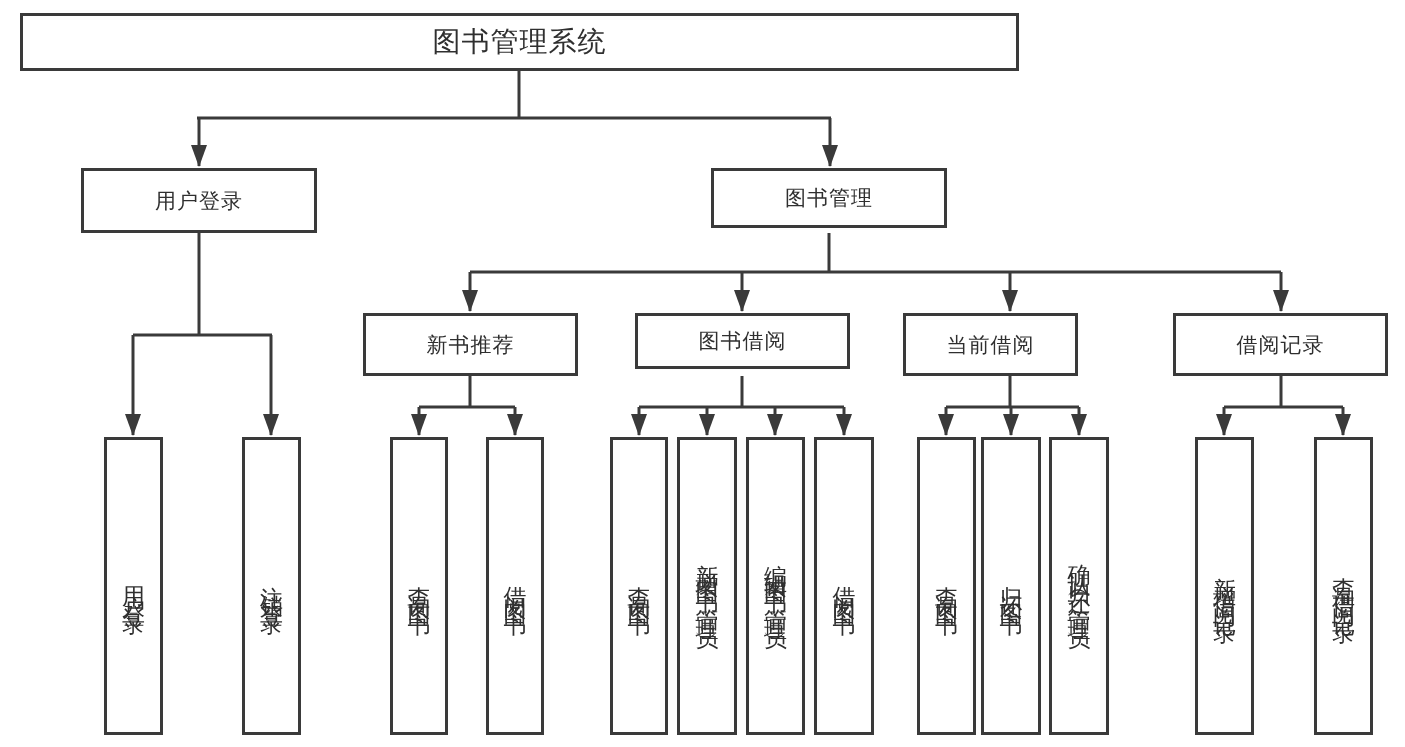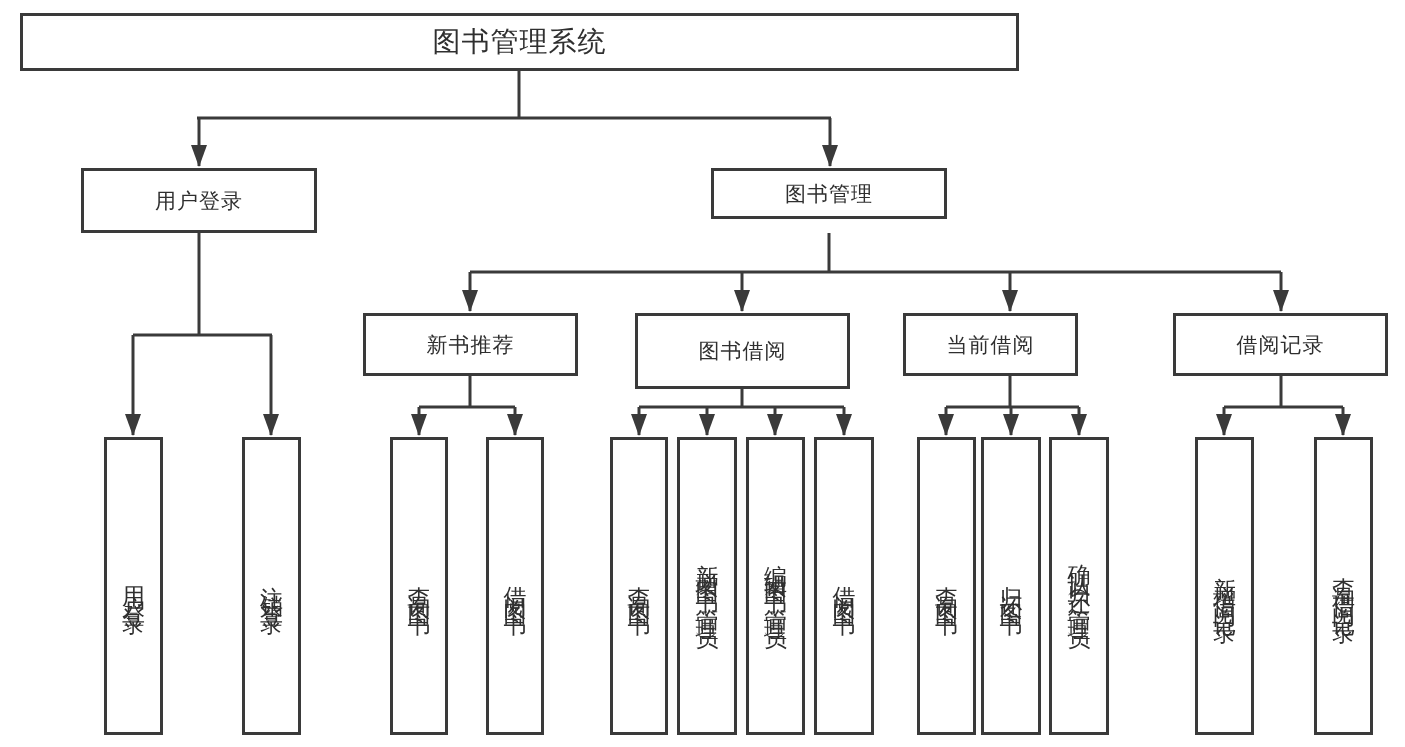--- a/index.html
+++ b/index.html
@@ -32,23 +32,23 @@
   .vtext {
     writing-mode: vertical-rl;
     text-orientation: mixed;
     letter-spacing: 9px;
     line-height: 1;
     white-space: nowrap;
   }
   
   .root     { left: 20px;   top: 13px;  width: 999px; height: 58px; }
   .lv2-a    { left: 81px;   top: 168px; width: 236px; height: 65px; }
-  .lv2-b    { left: 711px;  top: 168px; width: 236px; height: 51px; }
+  .lv2-b    { left: 711px;  top: 168px; width: 236px; height: 60px; }
   .lv3-0    { left: 363px;  top: 313px; width: 215px; height: 63px; }
-  .lv3-1    { left: 635px;  top: 313px; width: 215px; height: 76px; }
+  .lv3-1    { left: 635px;  top: 313px; width: 215px; height: 56px; }
   .lv3-2    { left: 903px;  top: 313px; width: 175px; height: 63px; }
   .lv3-3    { left: 1173px; top: 313px; width: 215px; height: 63px; }
   .leaf     { top: 437px; height: 298px; }
   .a-c0 { left: 104px;  width: 59px; }
   .a-c1 { left: 242px;  width: 59px; }
   .g0-c0 { left: 390px;  width: 58px; }
   .g0-c1 { left: 486px;  width: 58px; }
   .g1-c0 { left: 610px;  width: 58px; }
   .g1-c1 { left: 677px;  width: 60px; }
   .g1-c2 { left: 746px;  width: 59px; }

